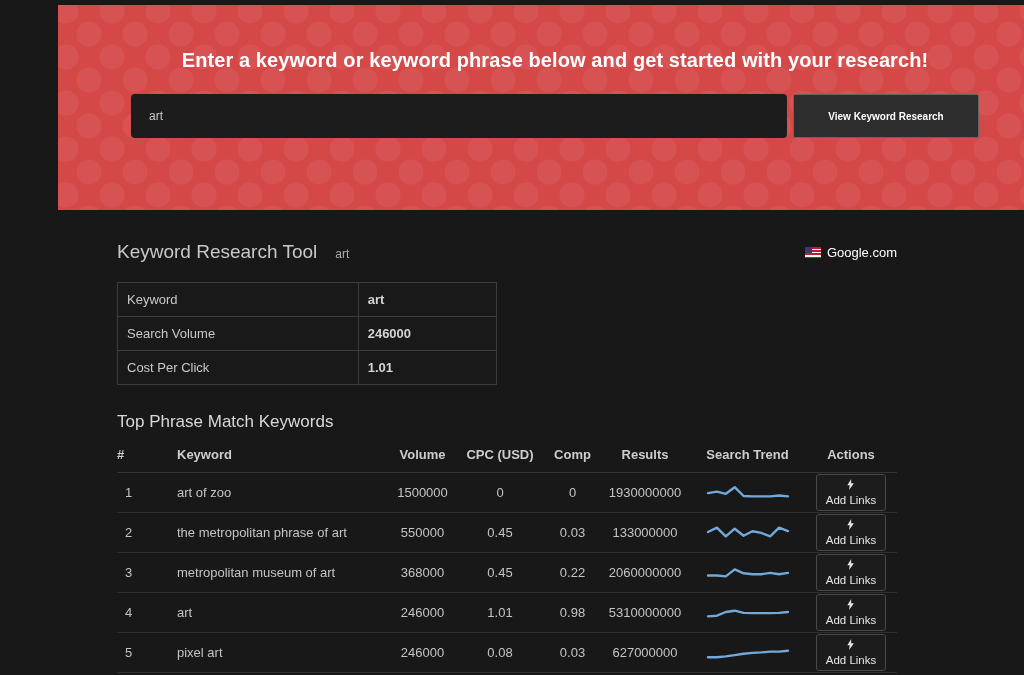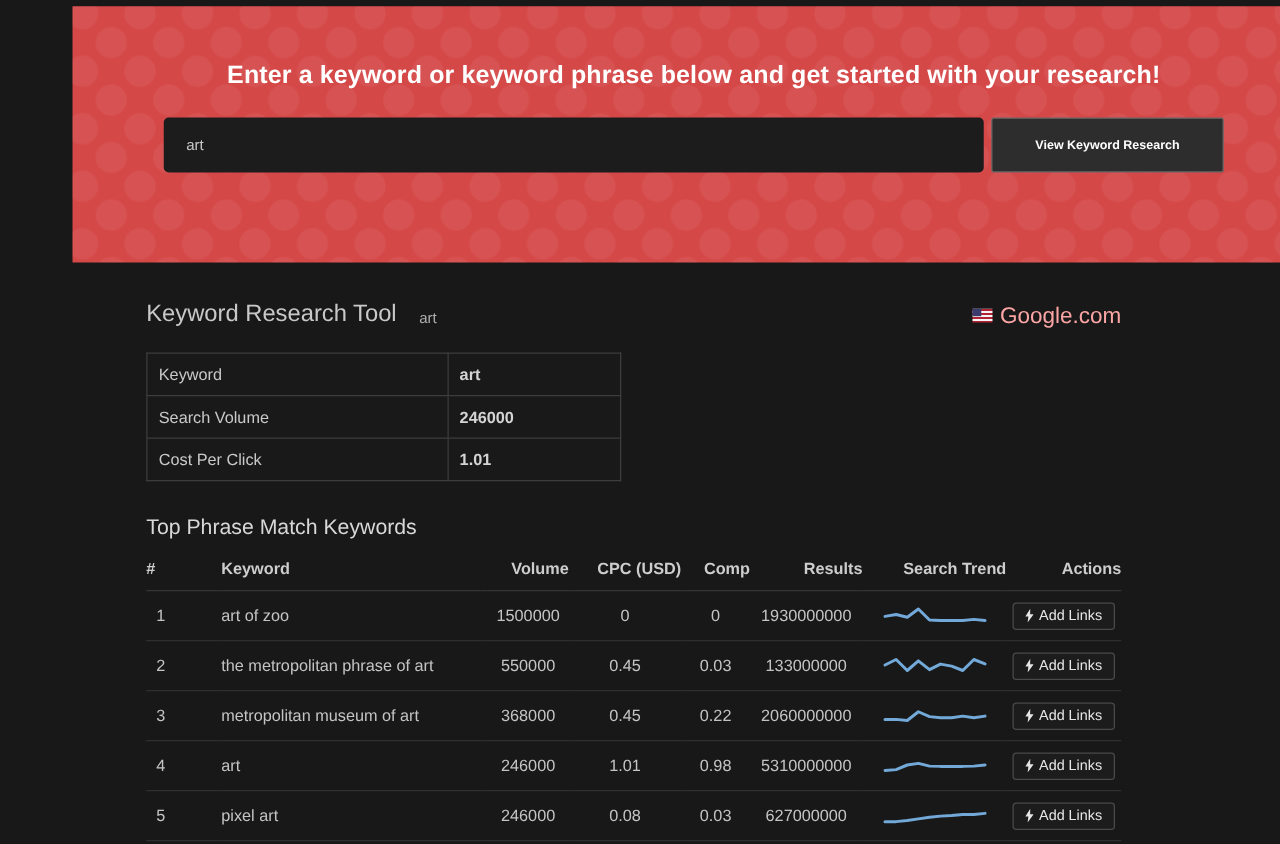--- a/index.html
+++ b/index.html
@@ -46,47 +46,48 @@
   .page-title { font-size:19px; color:#c8c8c8; font-weight:normal; }
   .page-subtitle { font-size:12px; color:#aeaeae; margin-left:18px; padding-top:4px; }
   .title-spacer { flex:1; }
   .flag {
     width:16px; height:11px; position:relative; margin-right:6px;
     background:repeating-linear-gradient(#b22234 0 1.6px, #f5f5f5 1.6px 3.2px);
   }
   .flag::after {
     content:""; position:absolute; left:0; top:0; width:7px; height:6px; background:#3c3b6e;
   }
-  .source-label { font-size:18px; color:#fca5a5; }
+  .source-label { font-size:13px; color:#ffffff; }
 
   
   .summary-wrap { display:flex; gap:20px; margin-top:17px; }
   table.summary { width:380px; border-collapse:collapse; border:1px solid #3d3d3d; background:#191919; }
   table.summary td { height:34px; font-size:13px; color:#c9c9c9; padding-left:9px; border:1px solid #3d3d3d; }
   table.summary td.val { width:36.5%; font-weight:bold; color:#d4d4d4; }
 
   
   .kw-heading { margin-top:27px; font-size:17px; color:#d8d8d8; font-weight:normal; }
   table.kw { width:780px; border-collapse:collapse; margin-top:11px; }
   table.kw th {
-    font-size:13px; font-weight:bold; color:#cdcdcd; text-align:right;
+    font-size:13px; font-weight:bold; color:#cdcdcd; text-align:center;
     padding:4px 0 10px 0; border-bottom:1px solid #343434;
   }
   table.kw th.l, table.kw td.l { text-align:left; }
   table.kw td {
     height:40px; font-size:13px; color:#c4c4c4; text-align:center;
     border-bottom:1px solid #2f2f2f;
   }
   td.c-rank { padding-left:8px; }
   svg.spark { vertical-align:middle; }
   .add-links {
     display:inline-flex; align-items:center; gap:4px;
     background:#1c1c1c; border:1px solid #4a4a4a; border-radius:3px;
     color:#e6e6e6; font-size:11.5px; padding:4px 9px; cursor:pointer;
     font-family:"Liberation Sans", sans-serif;
+    flex-direction:column;
   }
   .bolt { display:inline-block; }
 </style>
 </head>
 <body>
 
 <div class="banner">
   <h1>Enter a keyword or keyword phrase below and get started with your research!</h1>
   <div class="search-row">
     <input class="search-input" type="text" value="art" style="">

